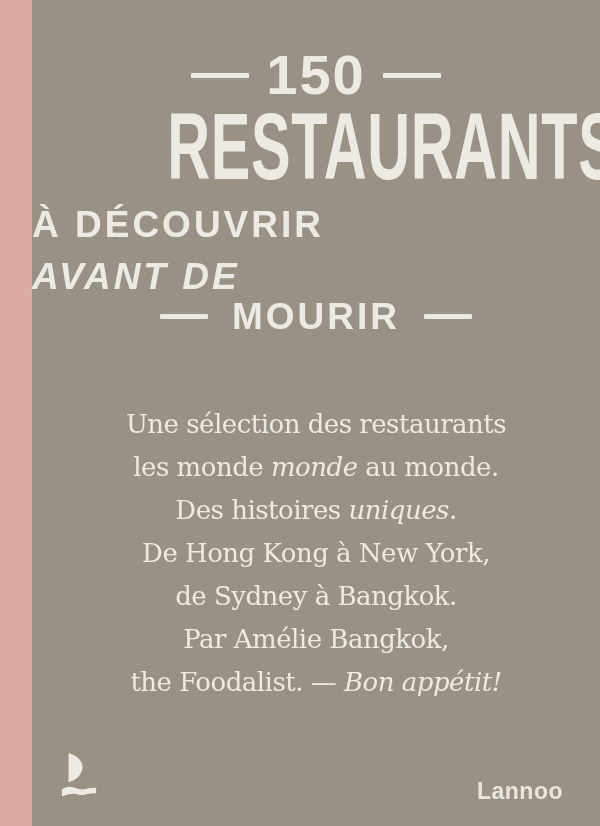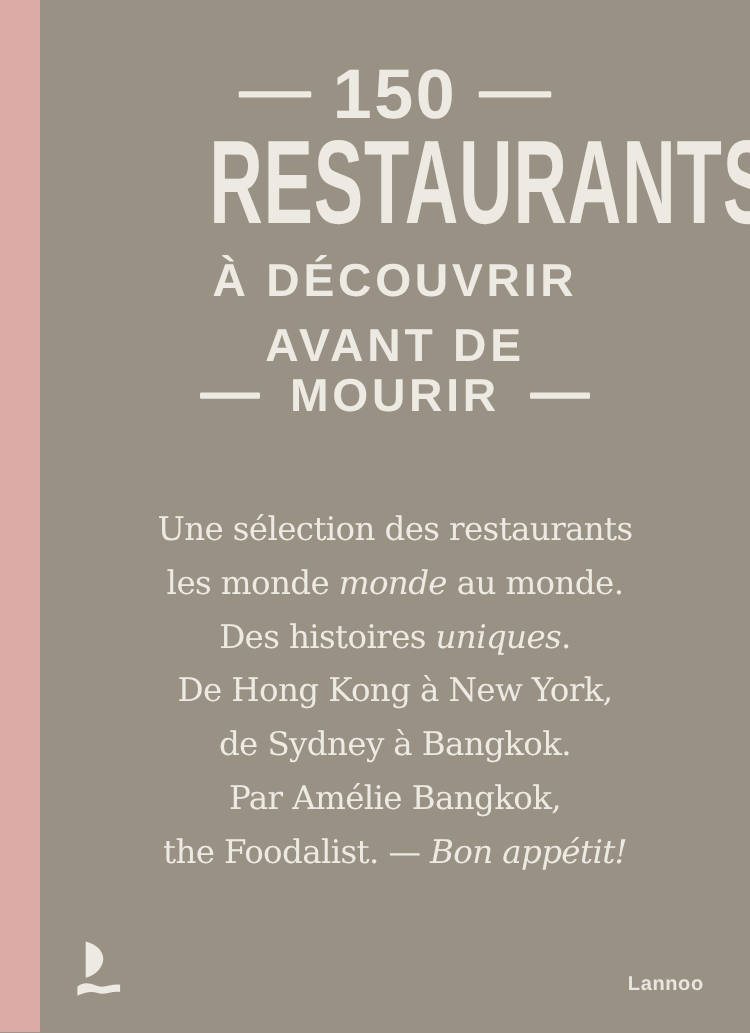--- a/index.html
+++ b/index.html
@@ -33,26 +33,25 @@
   }
   .title-inner{
     display:inline-block;
     font-size:95px;font-weight:bold;line-height:1;
     color:#edeae3;letter-spacing:1px;
     transform:scaleX(0.625);transform-origin:50% 0;
   }
   
   .sub{
     position:absolute;left:32px;right:0;
-    text-align:center;
     font-size:37px;font-weight:bold;line-height:1;
     letter-spacing:3px;color:#edeae3;white-space:nowrap;
   }
   .sub1{top:206px;}
-  .sub2{top:258px;}
+  .sub2{top:258px;font-style:italic;}
   .row-mourir{
     position:absolute;left:32px;right:0;top:296px;height:40px;
     display:flex;align-items:center;justify-content:center;gap:24px;
   }
   .sub-inline{
     font-size:37px;font-weight:bold;line-height:1;
     letter-spacing:3px;color:#edeae3;white-space:nowrap;
   }
   
   .blurb{
@@ -61,21 +60,21 @@
     font-family:"DejaVu Serif","Liberation Serif",serif;
     font-size:26px;line-height:43px;letter-spacing:-0.5px;
     color:#edeae3;
   }
   .bl{white-space:nowrap;}
   .it{font-style:italic;}
   
   .logo{position:absolute;left:60px;top:752px;}
   .publisher{
     position:absolute;right:37px;top:780px;
-    font-size:16px;font-weight:bold;letter-spacing:0.5px;
+    font-size:23px;font-weight:bold;letter-spacing:0.5px;
     line-height:1;color:#e9e6df;
   }
 </style>
 </head>
 <body>
 
 <div class="book">
 
   <div class="spine"></div>
 

